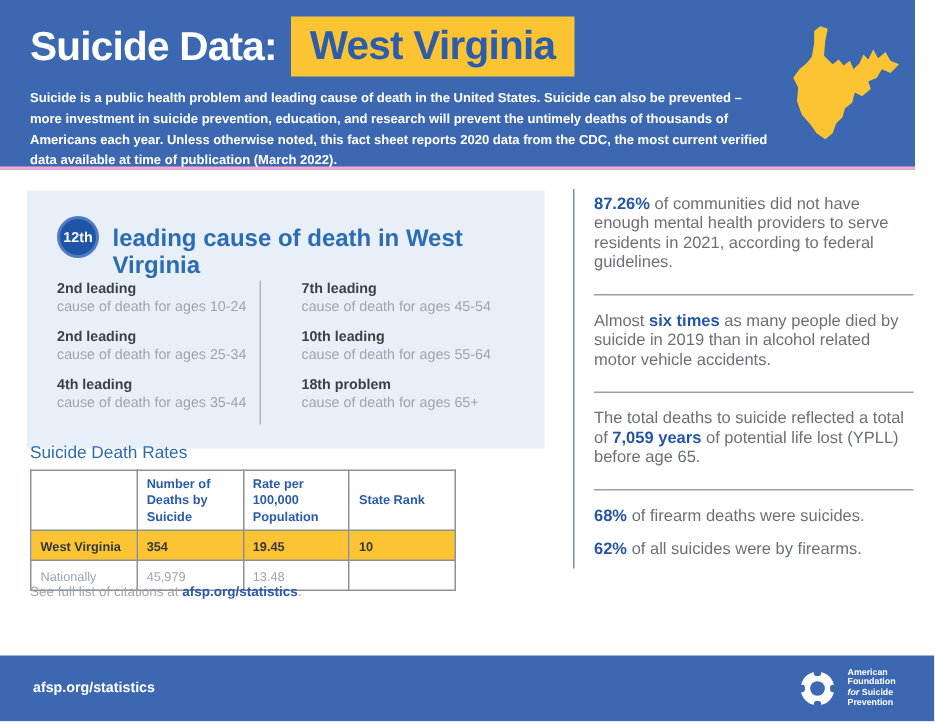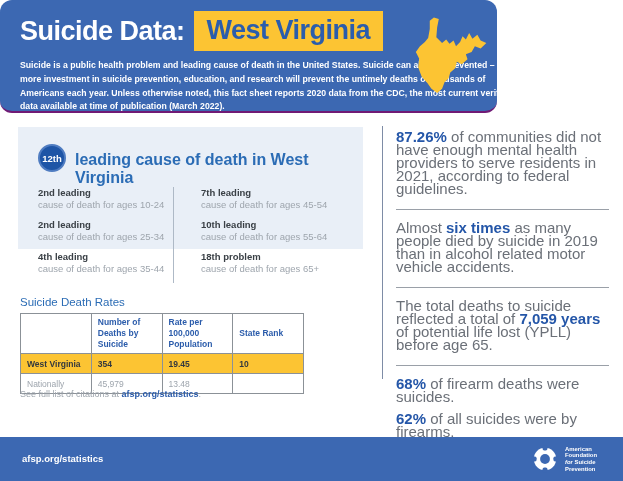--- a/index.html
+++ b/index.html
@@ -5,45 +5,44 @@
   html,body { margin:0; padding:0; background:#fff; }
   #root {
     position:relative; width:623px; height:481px; overflow:hidden;
     background:#ffffff;
     font-family:"Liberation Sans", sans-serif;
     -webkit-font-smoothing:antialiased;
   }
 
   
   .header {
-    position:absolute; top:0; left:0; width:497px; height:113px;
+    position:absolute; top:0; left:0; width:610px; height:113px;
     background:var(--brand-blue,#3C68B2);
-    border-bottom:2px solid #701a75;
+    border-bottom:2px solid #f9a8d4;
     box-sizing:border-box;
-    border-radius:12px;
   }
   .title-row { position:absolute; left:20px; top:11px; display:flex; align-items:center; }
   .page-title {
     margin:0; color:#fff; font-size:27px; font-weight:bold; letter-spacing:-0.5px;
   }
   .state-badge {
     margin-left:9px; background:var(--brand-yellow,#FCC433);
     color:var(--header-state-blue,#2B5DAC);
     font-size:27px; font-weight:bold; letter-spacing:-0.5px;
     padding:4px 13px 6px 13px; line-height:30px;
   }
   .intro {
     position:absolute; left:20px; top:59px; width:497px; margin:0;
     color:#fff; font-size:8.7px; font-weight:bold; line-height:13.8px;
   }
   .wv-icon { position:absolute; right:9px; top:6px; }
 
   
   .causes-box {
-    position:absolute; left:18px; top:127px; width:345px; height:122px;
+    position:absolute; left:18px; top:127px; width:345px; height:172px;
     background:var(--panel-blue,#E9EFF7);
   }
   .rank-badge {
     position:absolute; left:20px; top:17px; width:24px; height:24px;
     background:var(--badge-blue,#1E55A6); border:2px solid #4F7CC1; border-radius:50%;
     color:#fff; font-size:9.5px; font-weight:bold;
     display:flex; align-items:center; justify-content:center;
   }
   .causes-heading {
     position:absolute; left:57px; top:24px; margin:0;
@@ -75,21 +74,21 @@
   .rates-table tr.nat td { color:var(--gray-text,#9EA5AD); height:13px; }
   .citation {
     position:absolute; left:20px; top:389px; margin:0;
     font-size:9px; color:var(--gray-text,#9EA5AD);
   }
   .citation .link { font-weight:bold; color:var(--table-head-blue,#2B5CAB); cursor:pointer; }
 
   
   .vline { position:absolute; left:382px; top:126px; width:1px; height:253px; background:#7E8CA6; }
   .facts { position:absolute; left:396px; top:130px; width:213px; }
-  .fact { margin:0; font-size:15px; line-height:13px; color:var(--sidebar-text,#6B7078); }
+  .fact { margin:0; font-size:11px; line-height:13px; color:var(--sidebar-text,#6B7078); }
   .fact .hl-text { font-weight:bold; color:var(--accent-blue,#2456A8); }
   .facts hr { border:none; border-top:1px solid #9AA0A8; margin:14px 0 11px 0; }
   .fact.gap { margin-bottom:9px; }
 
   
   .footer {
     position:absolute; left:0; top:437px; width:623px; height:44px;
     background:var(--brand-blue,#3C68B2);
   }
   .footer-link {

